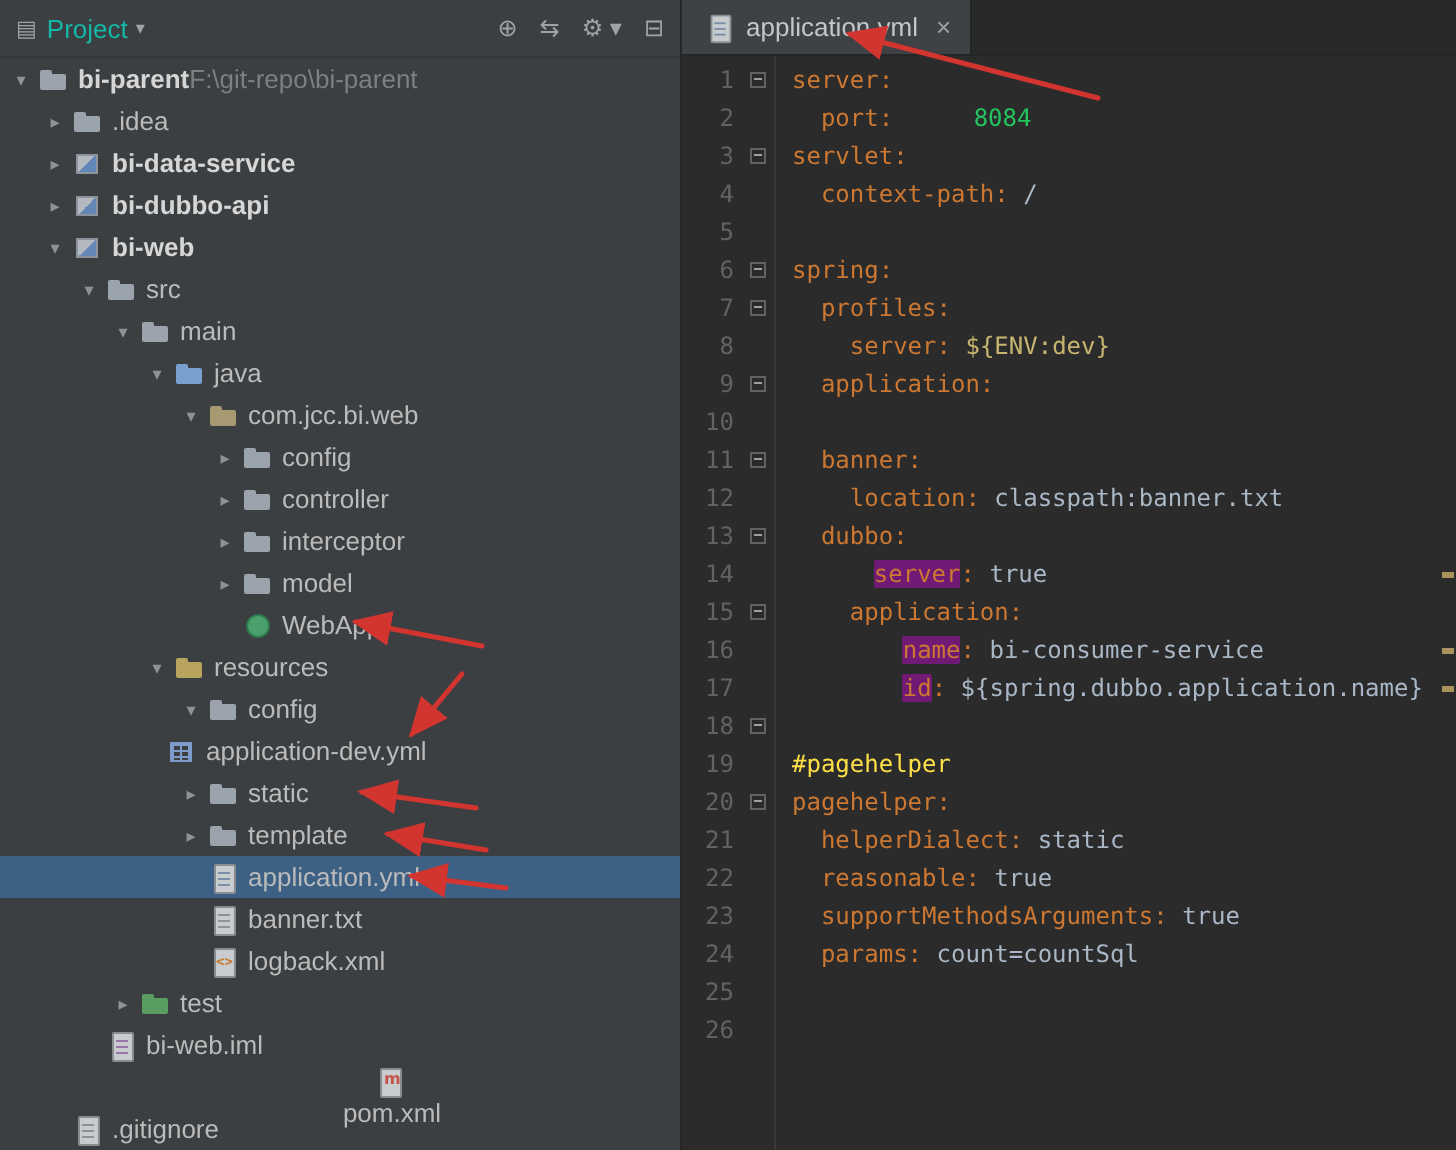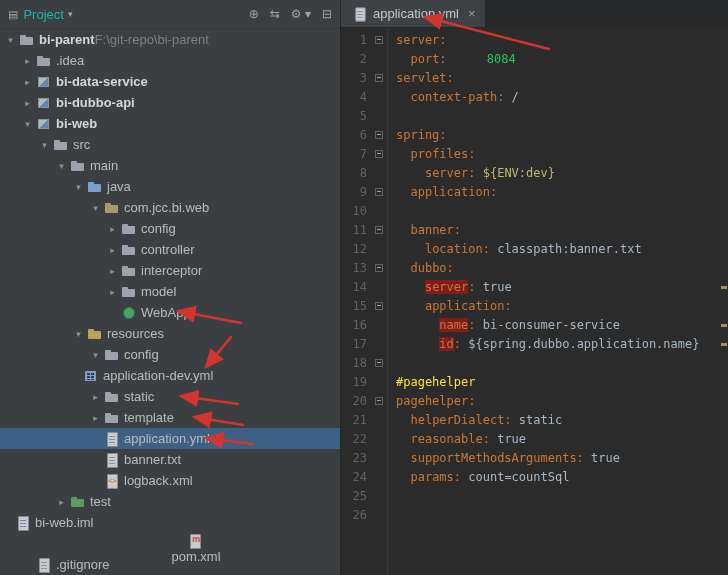--- a/index.html
+++ b/index.html
@@ -53,21 +53,21 @@
   .ln{width:26px;flex:none;text-align:right;color:#606366;padding-right:4px;}
   .fold{width:16px;flex:none;position:relative;}
   .fold.has::before{content:"";position:absolute;left:4px;top:5px;width:8px;height:8px;border:1px solid #5f6365;background:#2b2b2b;box-sizing:border-box;}
   .fold.has::after{content:"";position:absolute;left:6px;top:8px;width:4px;height:1px;background:#9da1a3;}
   .code{white-space:pre;padding-left:9px;}
   .t-key{color:#cc7832;}
   .t-num{color:#22c55e;margin-left:33px;}
   .t-val{color:#a9b7c6;}
   .t-com{color:#fde047;}
   .t-tpl{color:#c7b56f;}
-  .t-hl{background:#7f1d1d;border-radius:1px;}
+  .t-hl{background:#701a75;border-radius:1px;margin-left:12px;}
   .stripe-mark{position:absolute;right:1px;width:6px;height:3px;background:#a8935a;}
 
   
   .ann{position:absolute;left:0;top:0;width:728px;height:575px;pointer-events:none;z-index:10;}
   .ann line{stroke:#d2352f;stroke-width:2.5;stroke-linecap:round;}
 </style>
 </head>
 <body>
 
 <div class="app">
@@ -194,21 +194,21 @@
         <div class="row" style="padding-left: 89px;">
           <span class="tw"></span>
           <span class="ic ic-xml pg"></span>
           <span class="lbl">logback.xml</span>
         </div>
         <div class="row" style="padding-left: 55px;">
           <span class="tw">▸</span>
           <span class="ic ic-testfolder fold-ic"></span>
           <span class="lbl">test</span>
         </div>
-        <div class="row" style="">
+        <div class="row" style="padding-left: 38px;">
           <span class="tw"></span>
           <span class="ic ic-iml pg"></span>
           <span class="lbl">bi-web.iml</span>
         </div>
         <div class="row" style="padding-left: 48px; flex-direction: column;">
           <span class="tw"></span>
           <span class="ic ic-pom pg"></span>
           <span class="lbl">pom.xml</span>
         </div>
         <div class="row" style="padding-left: 21px;">

